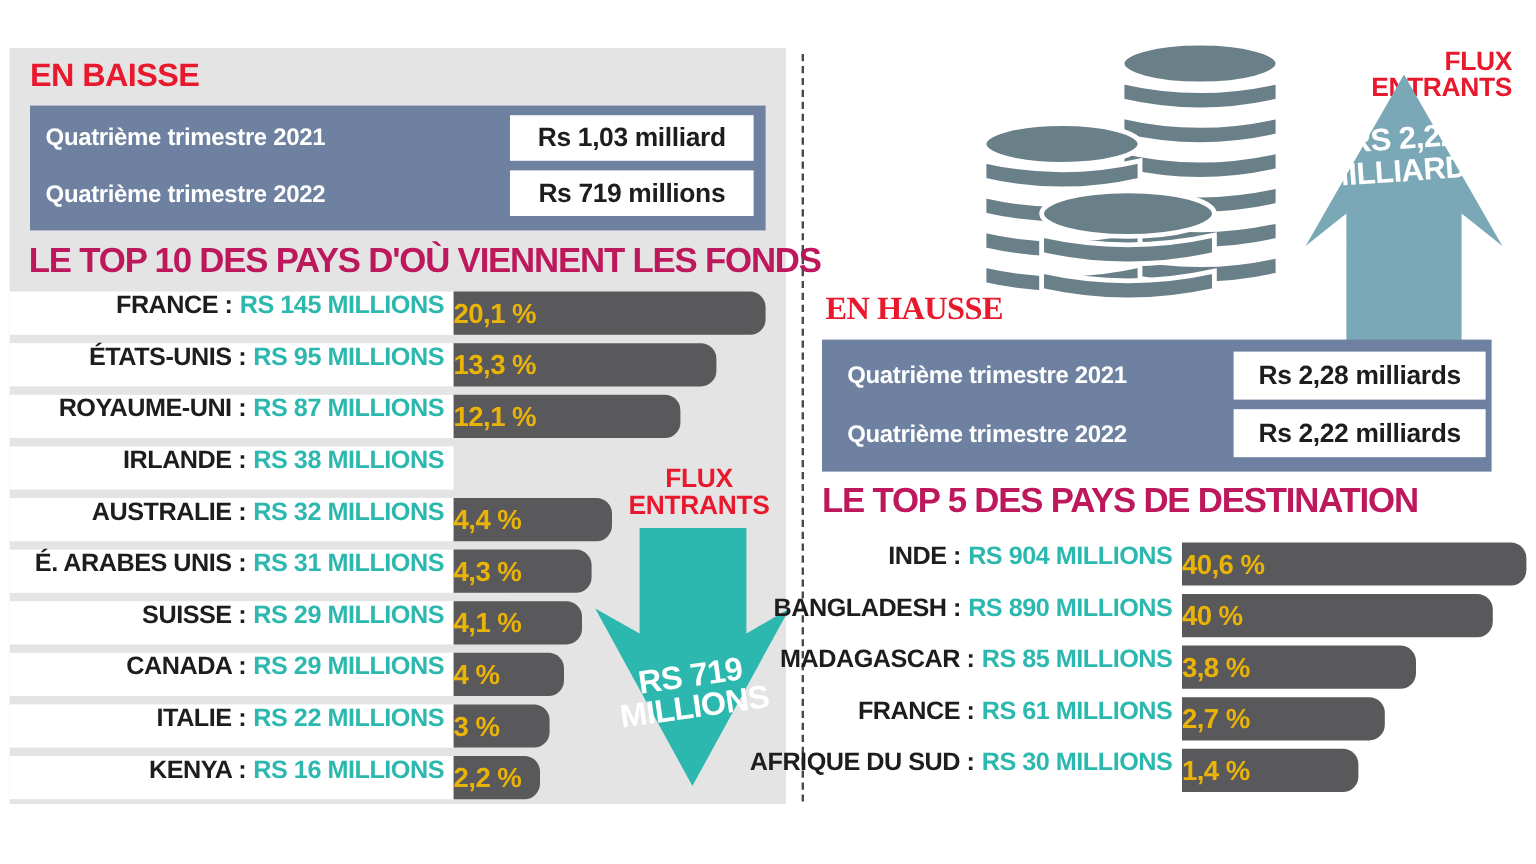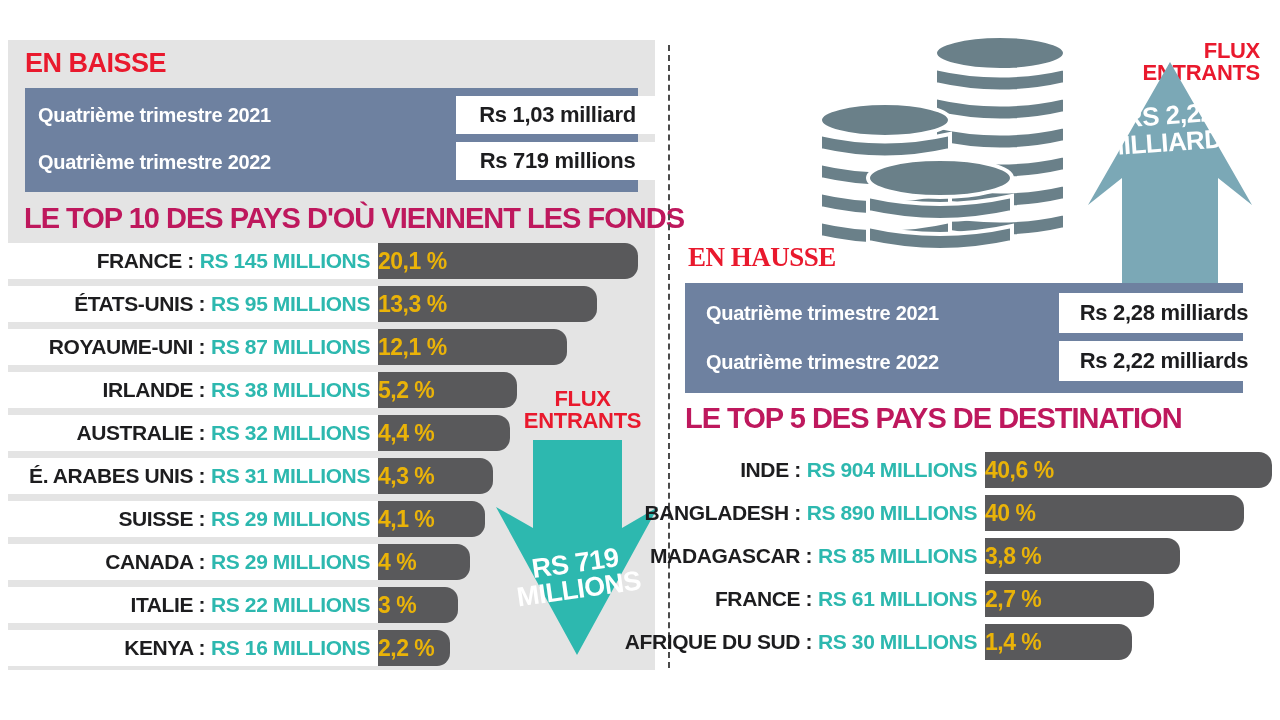--- a/index.html
+++ b/index.html
@@ -10,29 +10,29 @@
   
   .left-panel{left:8px;top:40px;width:647px;height:630px;background:#e4e4e4;}
 
   
   .status{color:#e9192d;font-size:27px;letter-spacing:-0.5px;white-space:nowrap;}
 
   
   .summary-box{background:#6e81a0;}
   .qlabel{color:#ffffff;font-size:20px;letter-spacing:-0.3px;white-space:nowrap;}
   .vbox{background:#ffffff;color:#1d1d1f;font-size:22px;letter-spacing:-0.3px;
-        display:flex;align-items:center;justify-content:center;white-space:nowrap;margin-left:31px;}
+        display:flex;align-items:center;justify-content:center;white-space:nowrap;}
 
   
   .chart-title{color:#be185d;font-size:29px;letter-spacing:-1px;white-space:nowrap;}
 
   
   .rows{display:flex;flex-direction:column;gap:7px;}
   .row{height:36px;display:flex;align-items:stretch;}
-  .lbl{display:flex;align-items:center;justify-content:flex-end;background:#ffffff;
+  .lbl{display:flex;align-items:flex-start;justify-content:flex-end;background:#ffffff;
        padding-right:8px;white-space:nowrap;overflow:visible;}
   .lbl .country{color:#1d1d1f;font-size:21px;letter-spacing:-0.4px;}
   .lbl .amount{color:#2db8af;font-size:21px;letter-spacing:-0.4px;margin-left:6px;}
   .bar{background:#59595b;border-radius:0 13px 13px 0;display:flex;align-items:center;}
   .bar .pct{color:#eab308;font-size:23px;letter-spacing:-0.5px;white-space:nowrap;}
   .left-rows .lbl{width:362px;}
   .right-rows .lbl{width:305px;}
 
   
   .flux{color:#e9192d;font-size:22px;line-height:22px;letter-spacing:-0.3px;}
@@ -86,23 +86,20 @@
         </div>
       <div class="bar" style="width: 189px; text-align: right;">
           <span class="pct">12,1 %</span>
         </div>
     </div>
     <div class="row">
       <div class="lbl">
           <span class="country">IRLANDE :</span>
           <span class="amount">RS 38 MILLIONS</span>
         </div>
-      <div class="bar" style="width: 139px;">
-          <span class="pct">5,2 %</span>
-        </div>
     </div>
     <div class="row">
       <div class="lbl">
           <span class="country">AUSTRALIE :</span>
           <span class="amount">RS 32 MILLIONS</span>
         </div>
       <div class="bar" style="width: 132px;">
           <span class="pct">4,4 %</span>
         </div>
     </div>

